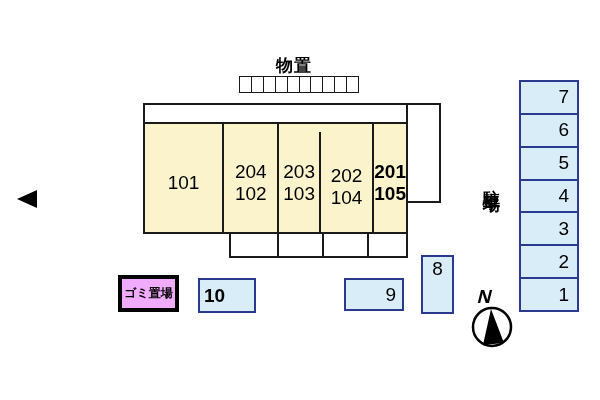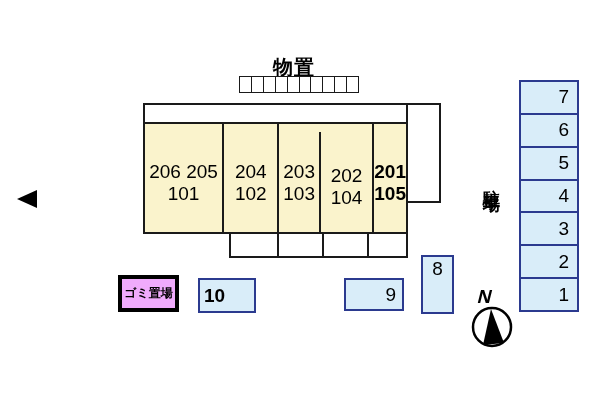--- a/index.html
+++ b/index.html
@@ -2,21 +2,21 @@
 <html style="--unit_fill: #FAF3CC; --parking_fill: #D9EDF9; --parking_border: #2B3A8F; --outline: #1A1A1A;"><head>
 <meta charset="utf-8">
 <style>
   html,body{margin:0;padding:0;background:#fff;}
   #scene{
     position:relative;width:600px;height:400px;background:#fff;overflow:hidden;
     font-family:"Liberation Sans","DejaVu Sans",sans-serif;color:#000;
   }
   
   .storage-label{position:absolute;left:263px;top:54px;width:62px;text-align:center;
-    font-size:20px;font-weight:bold;letter-spacing:1px;}
+    font-size:17px;font-weight:bold;letter-spacing:1px;}
   .storage-strip{position:absolute;left:239px;top:76px;width:120px;height:17px;
     box-sizing:border-box;border:1.5px solid var(--outline,#1a1a1a);background:#fff;display:flex;}
   .storage-cell{flex:1;box-sizing:border-box;border-right:1.5px solid var(--outline,#1a1a1a);}
   .storage-cell:last-child{border-right:none;}
   
   .corridor{position:absolute;left:143px;top:103px;width:265px;height:21px;
     box-sizing:border-box;border:2px solid var(--outline,#1a1a1a);background:#fff;}
   .extension{position:absolute;left:406px;top:103px;width:35px;height:100px;
     box-sizing:border-box;border:2px solid var(--outline,#1a1a1a);background:#fff;}
   .units-row{position:absolute;left:143px;top:122px;width:265px;height:112px;
@@ -73,21 +73,20 @@
     <div class="storage-cell"></div>
     <div class="storage-cell"></div>
     <div class="storage-cell"></div>
   </div>
 
   <div class="corridor"></div>
   <div class="extension"></div>
 
   <div class="units-row">
     <div class="unit u1">
-      <span>206 205</span>
       <span>101</span>
     </div>
     <div class="unit u2">
       <span>204</span>
       <span>102</span>
     </div>
     <div class="unit u3">
       <span>203</span>
       <span>103</span>
     </div>

